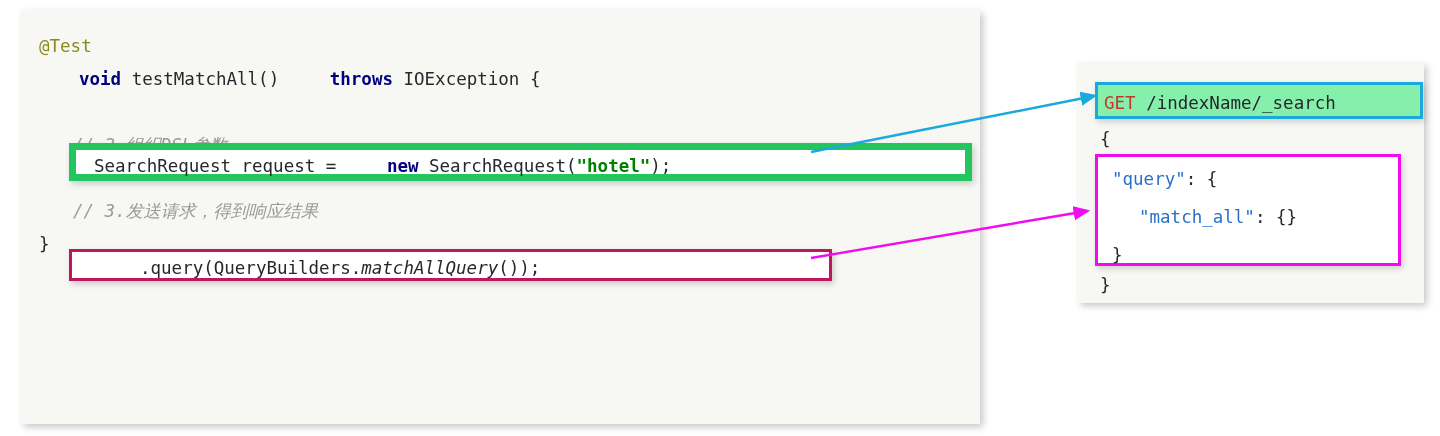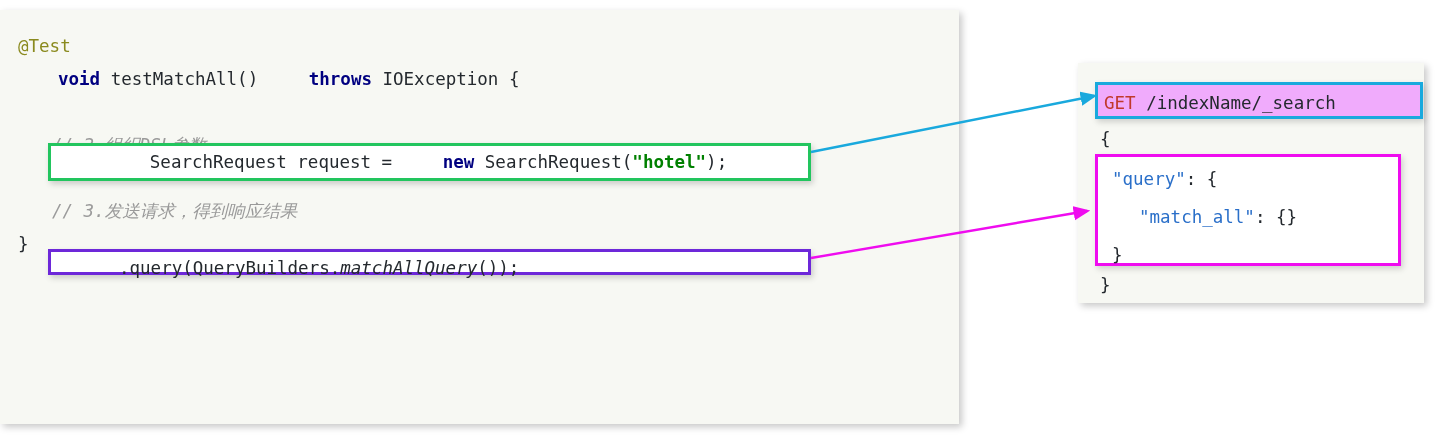--- a/index.html
+++ b/index.html
@@ -11,21 +11,21 @@
     width: 1440px;
     height: 436px;
     position: relative;
     overflow: hidden;
     font-family: "DejaVu Sans Mono", monospace;
   }
 
   
   #code-panel {
     position: absolute;
-    left: 0;
+    left: 21px;
     top: 10px;
     width: 959px;
     height: 414px;
     background: #f7f8f3;
     box-shadow: 3px 3px 7px rgba(0,0,0,0.22);
     box-sizing: border-box;
   }
   .code-lines {
     position: absolute;
     left: 0; top: 0;
@@ -58,31 +58,30 @@
   
   .hl-box {
     position: absolute;
     background: #ffffff;
     box-sizing: border-box;
     box-shadow: 2px 3px 6px rgba(0,0,0,0.18);
   }
   #hl-cyan {
     left: 48px;
     top: 133px;
-    width: 763px;
+    width: 903px;
     height: 38px;
-    border: 3px solid #22c55e;
-    text-align: center;
+    border: 7px solid #22c55e;
   }
   #hl-magenta {
     left: 48px;
     top: 239px;
     width: 763px;
-    height: 26px;
-    border: 3px solid #6d28d9;
+    height: 32px;
+    border: 3px solid #be185d;
   }
   .hl-text {
     position: absolute;
     left: 0; top: 0;
     width: 100%;
     height: 100%;
     line-height: 32px;
     font-family: "DejaVu Sans Mono", monospace;
     font-size: 17.5px;
     white-space: pre;
@@ -116,21 +115,21 @@
   .tok-jkey { color: #2a6fc9; }
   .tok-brace { color: #24292e; }
 
   #dsl-hl-cyan {
     position: absolute;
     left: 17px;
     top: 19px;
     width: 328px;
     height: 37px;
     border: 3px solid #19a9dd;
-    background: #f0abfc;
+    background: #86efac;
     box-sizing: border-box;
     box-shadow: 2px 3px 6px rgba(0,0,0,0.16);
   }
   #dsl-hl-magenta {
     position: absolute;
     left: 17px;
     top: 91px;
     width: 306px;
     height: 112px;
     border: 3px solid #ef0cef;

